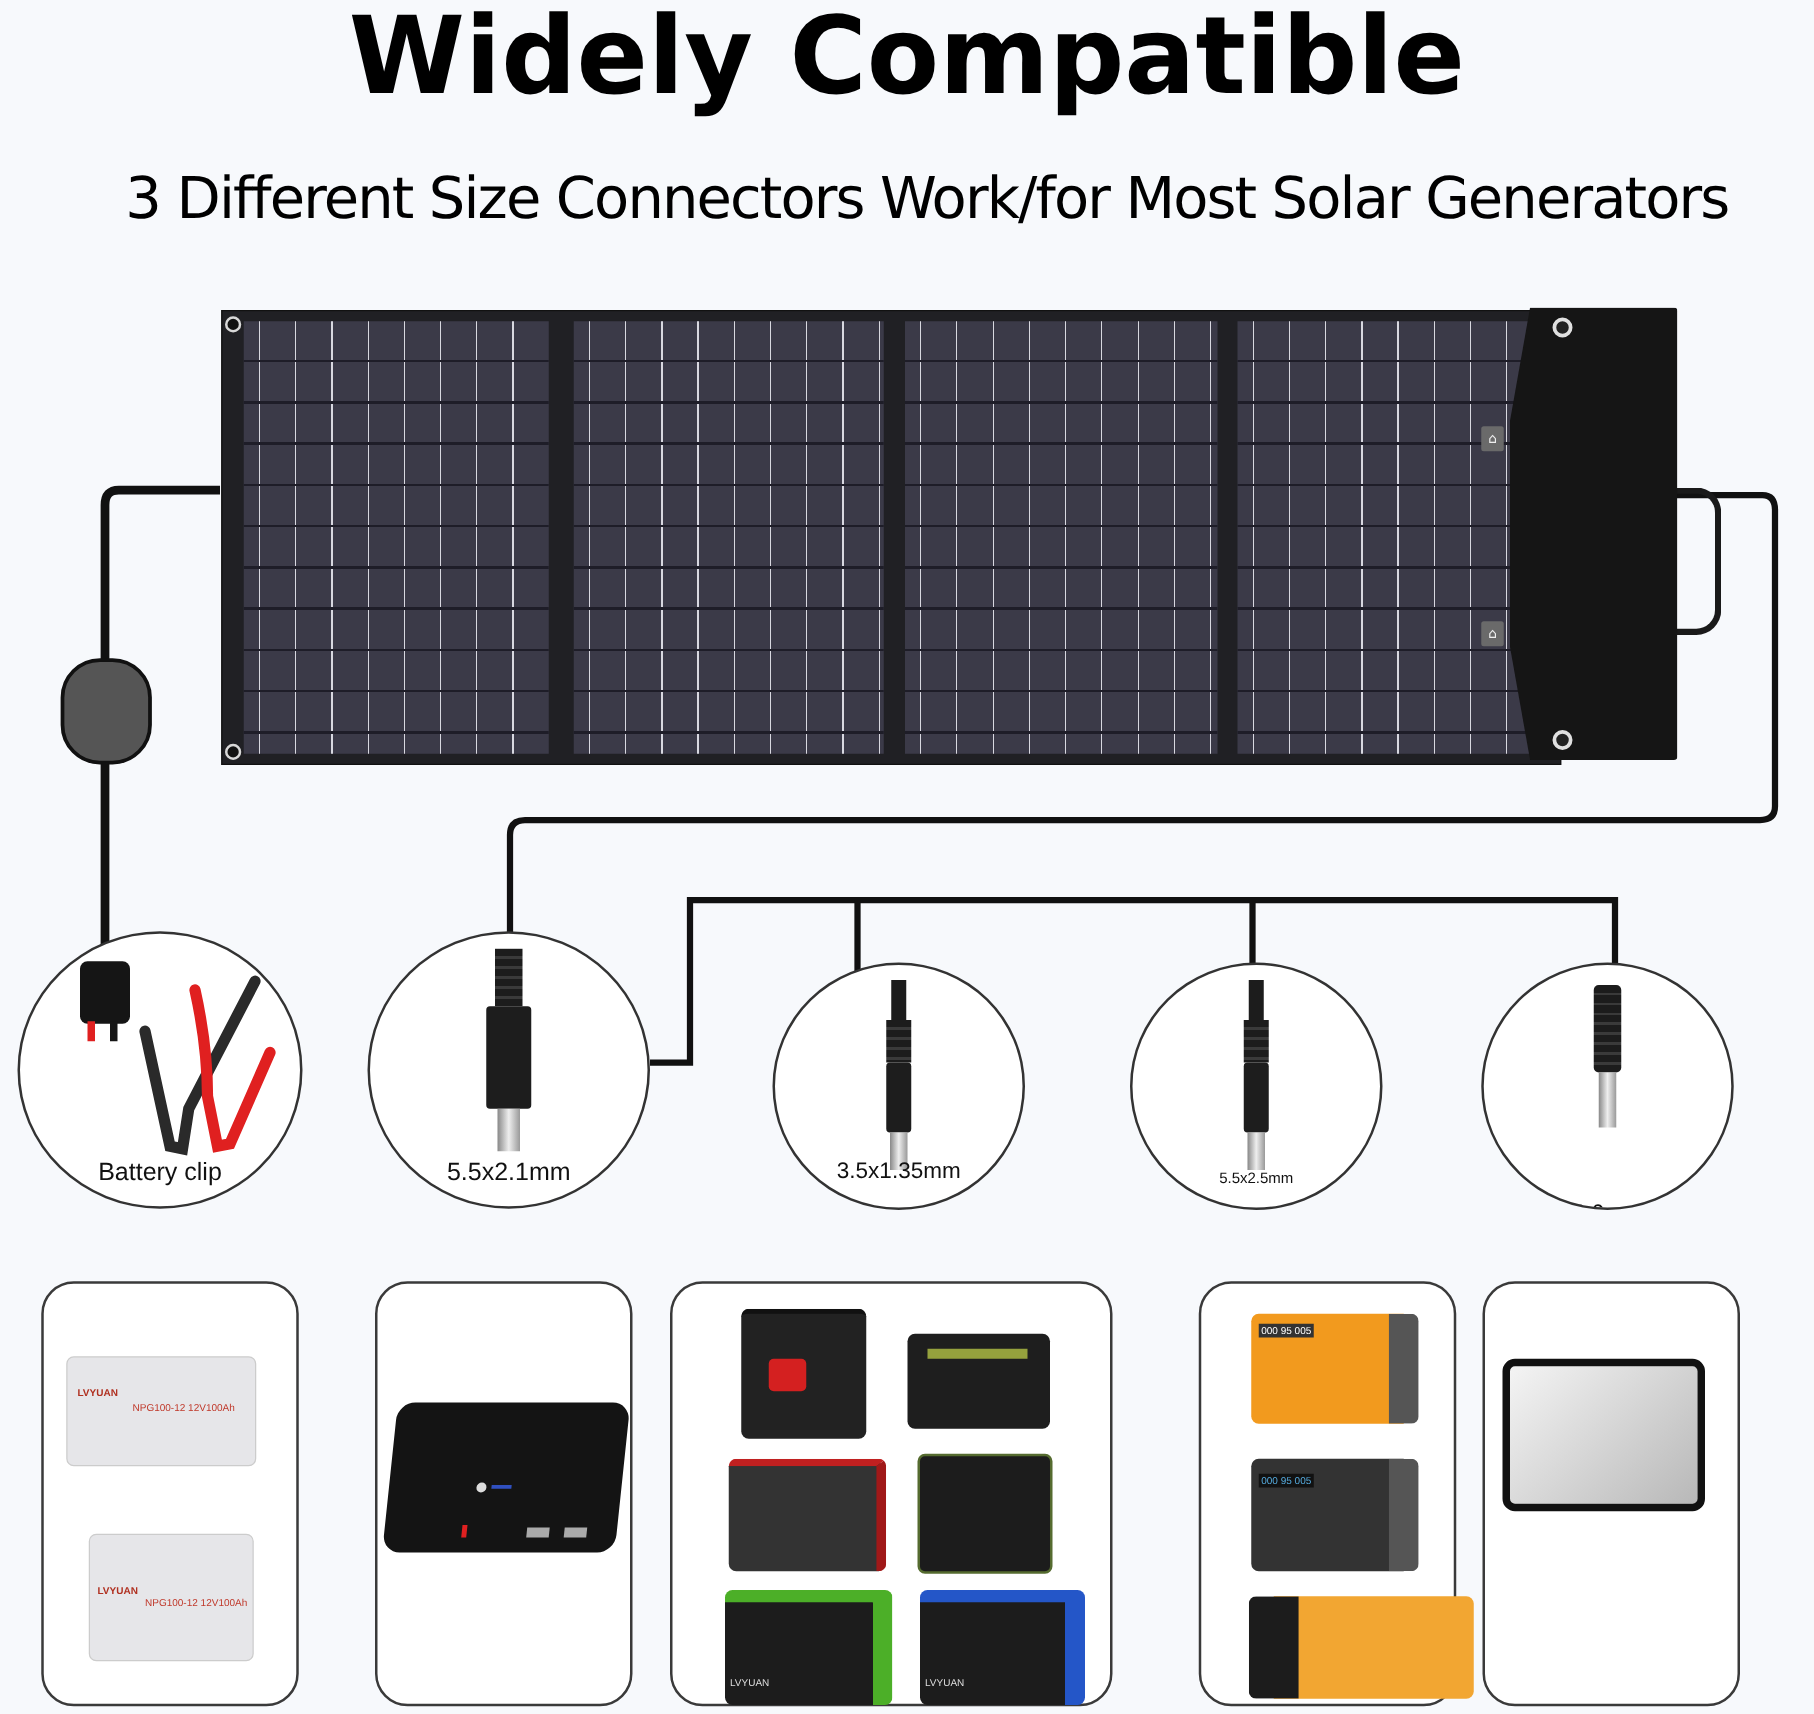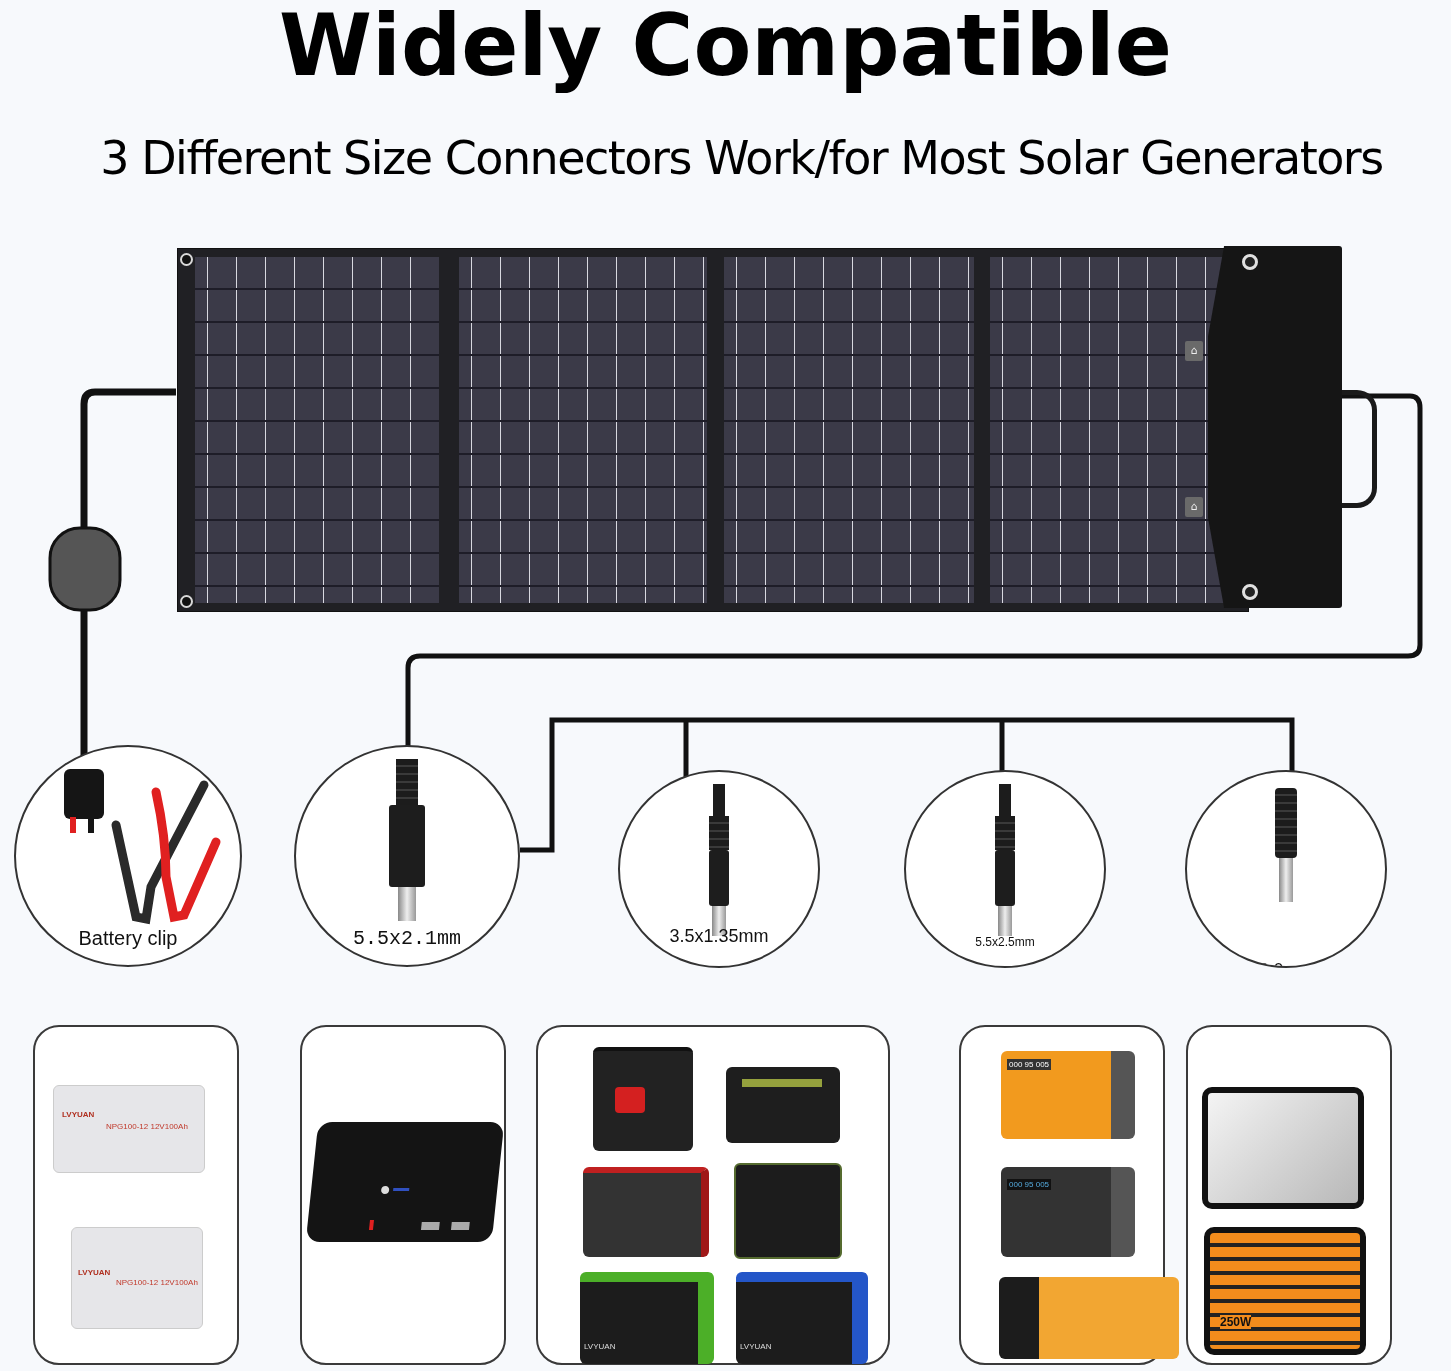--- a/index.html
+++ b/index.html
@@ -121,21 +121,21 @@
   </svg>
   <div class="circle-label" style="top:180px;">Battery clip</div>
 </div>
 
 <div class="circle" style="left:294px;top:745px;width:226px;height:222px;">
   <div class="plug" style="top:12px;">
     <div class="strain" style="height:46px;"></div>
     <div class="body" style="width:36px;height:82px;"></div>
     <div class="tip" style="width:18px;height:34px;"></div>
   </div>
-  <div class="circle-label" style="top:180px;font-family:Liberation Mono, monospace;">5.5x2.1mm</div>
+  <div class="circle-label" style="top:180px;">5.5x2.1mm</div>
 </div>
 
 <div class="circle" style="left:618px;top:770px;width:202px;height:198px;">
   <div class="plug" style="top:12px;">
     <div class="strain" style="width:12px;height:32px;background:#1c1c1c;"></div>
     <div class="strain" style="width:20px;height:34px;"></div>
     <div class="body" style="width:20px;height:56px;"></div>
     <div class="tip" style="width:14px;height:30px;"></div>
   </div>
   <div class="circle-label" style="top:154px;font-size:18px;">3.5x1.35mm</div>
@@ -202,16 +202,13 @@
     <span class="lbl-small" style="left:6px;top:8px;color:#fff;background:#333;padding:1px 2px;">000 95 005</span>
   </div>
   <div class="device" style="left:40px;top:140px;width:110px;height:90px;background:#333;border-right:24px solid #555;">
     <span class="lbl-small" style="left:6px;top:12px;color:#5ad;background:#111;padding:1px 2px;">000 95 005</span>
   </div>
   <div class="device" style="left:38px;top:250px;width:140px;height:82px;background:#f2a632;border-left:40px solid #1c1c1c;"></div>
 </div>
 
 <div class="card" style="left:1186px;width:206px;">
   <div class="device" style="left:14px;top:60px;width:150px;height:110px;background:linear-gradient(135deg,#f4f4f4,#b8b8b8);border:6px solid #111;border-radius:10px;"></div>
-  <div class="device" style="left:16px;top:200px;width:150px;height:116px;background:repeating-linear-gradient(to bottom,#f28c1c 0,#f28c1c 10px,#222 10px,#222 14px);border:6px solid #111;border-radius:10px;">
-    <span class="lbl-small" style="left:10px;top:82px;color:#111;font-weight:bold;font-size:12px;background:#f28c1c;">250W</span>
-  </div>
 </div>
 
 </body></html>

